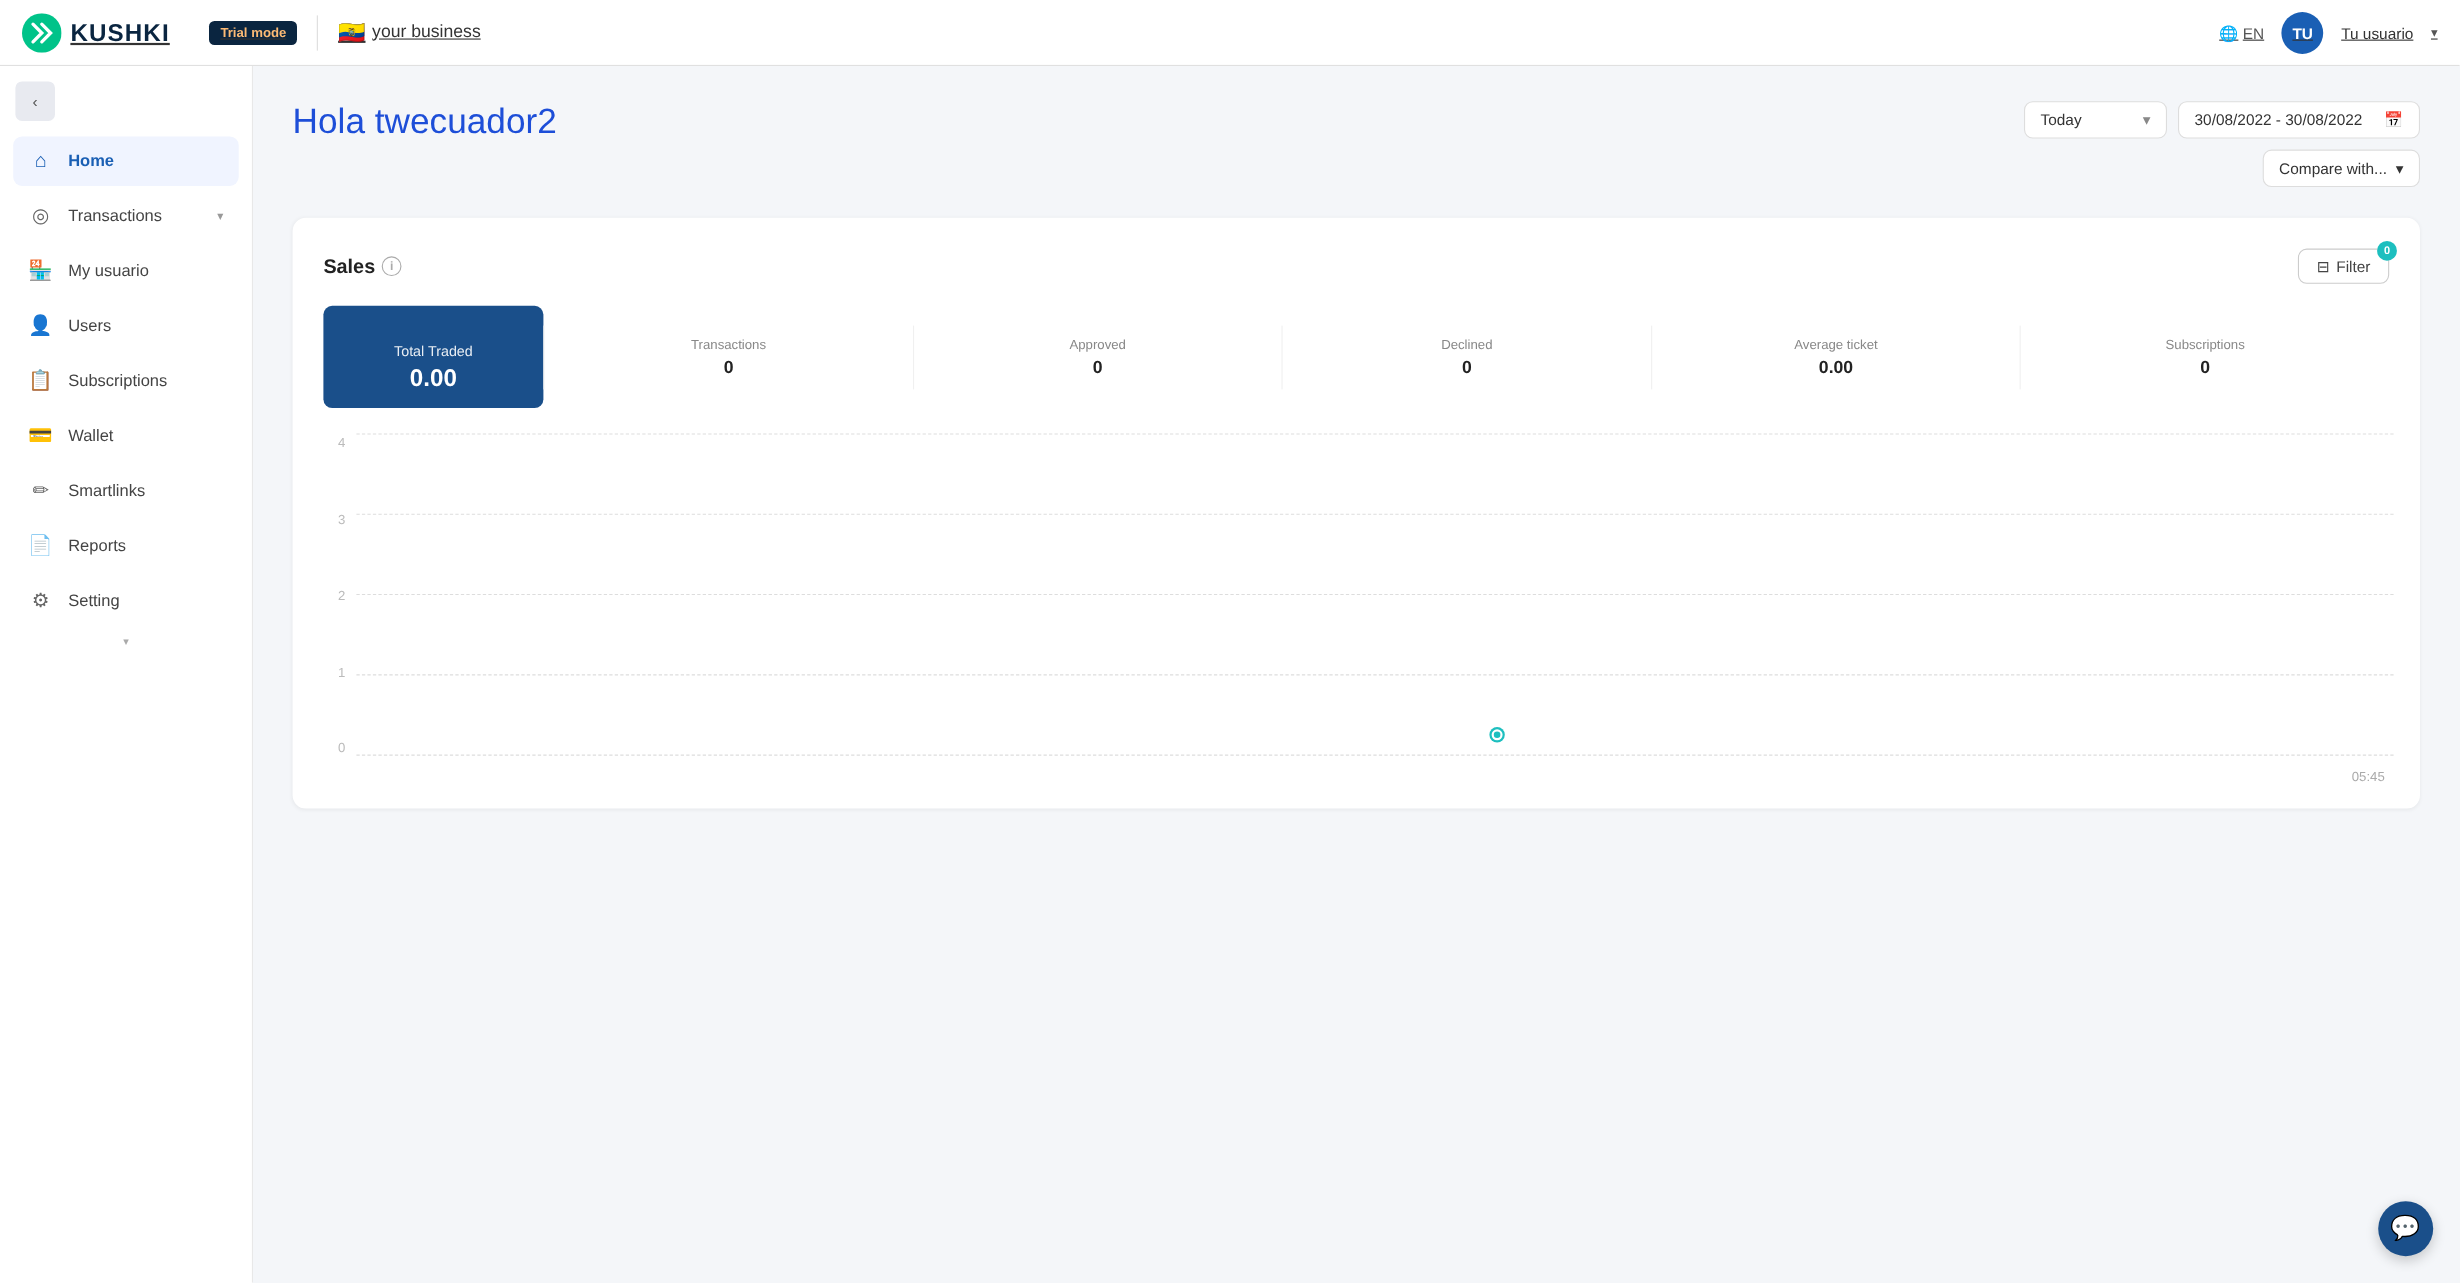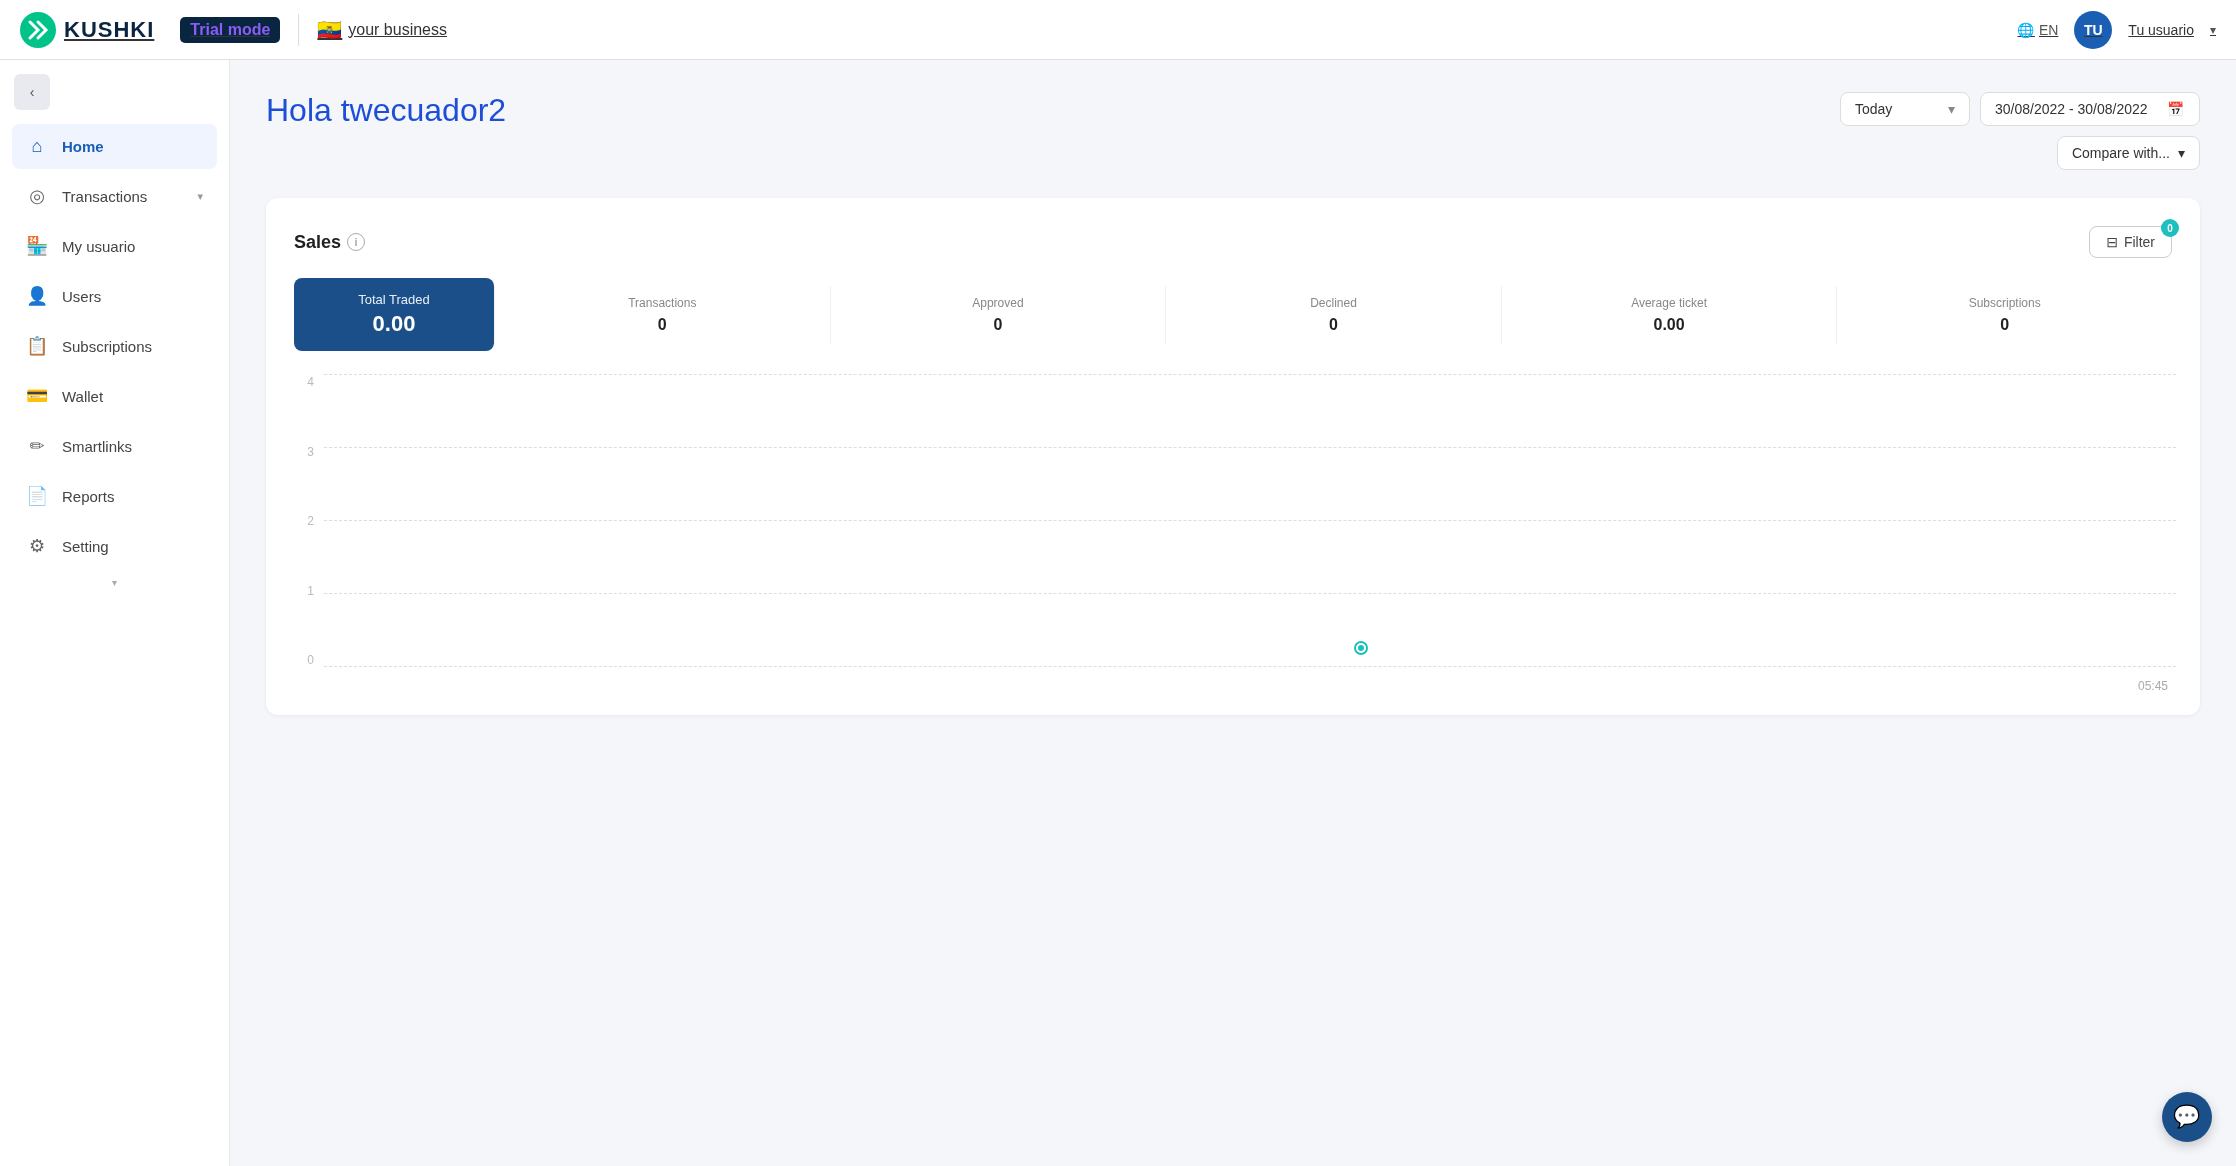--- a/index.html
+++ b/index.html
@@ -13,26 +13,26 @@
       height: 60px;
       padding: 0 20px;
       border-bottom: 1px solid #e0e0e0;
       position: fixed; top: 0; left: 0; right: 0; z-index: 100; text-decoration: underline;
     }
     .topnav-logo { display: flex; align-items: center; gap: 8px; }
     .logo-icon { width: 36px; height: 36px; }
     .logo-text { font-size: 22px; font-weight: 700; color: #0a2540; letter-spacing: 1px; }
     .trial-badge {
       background: #0a2540;
-      color: #8b5cf6;
-      font-size: 16px;
+      color: #fdba74;
+      font-size: 12px;
       font-weight: 600;
       padding: 4px 10px;
       border-radius: 5px;
-      margin-left: 18px;
+      margin-left: 28px;
     }
     .topnav-divider { width: 1px; height: 32px; background: #ddd; margin: 0 18px; }
     .business-flag { font-size: 20px; margin-right: 6px; }
     .business-name { font-size: 16px; font-weight: 500; color: #333; }
     .topnav-right { margin-left: auto; display: flex; align-items: center; gap: 16px; }
     .lang-selector { display: flex; align-items: center; gap: 4px; font-size: 14px; color: #555; cursor: pointer; }
     .user-avatar {
       width: 38px; height: 38px; border-radius: 50%;
       background: #1a5fb4; color: #fff; font-size: 14px; font-weight: 700;
       display: flex; align-items: center; justify-content: center;
@@ -187,21 +187,21 @@
       color: #fff;
       border-radius: 8px;
       padding: 14px 28px;
       min-width: 200px;
       display: flex;
       flex-direction: column;
       align-items: center;
       justify-content: center;
       gap: 4px;
     }
-    .stat-total-label { font-size: 13px; font-weight: 400; opacity: 0.9; }
+    .stat-total-label { font-size: 13px; font-weight: 400; opacity: 0.9; margin-top: 20px; }
     .stat-total-value { font-size: 22px; font-weight: 600; }
     .stats-metrics {
       display: flex;
       flex: 1;
       align-items: center;
       gap: 0;
     }
     .stat-metric {
       flex: 1;
       text-align: center;

